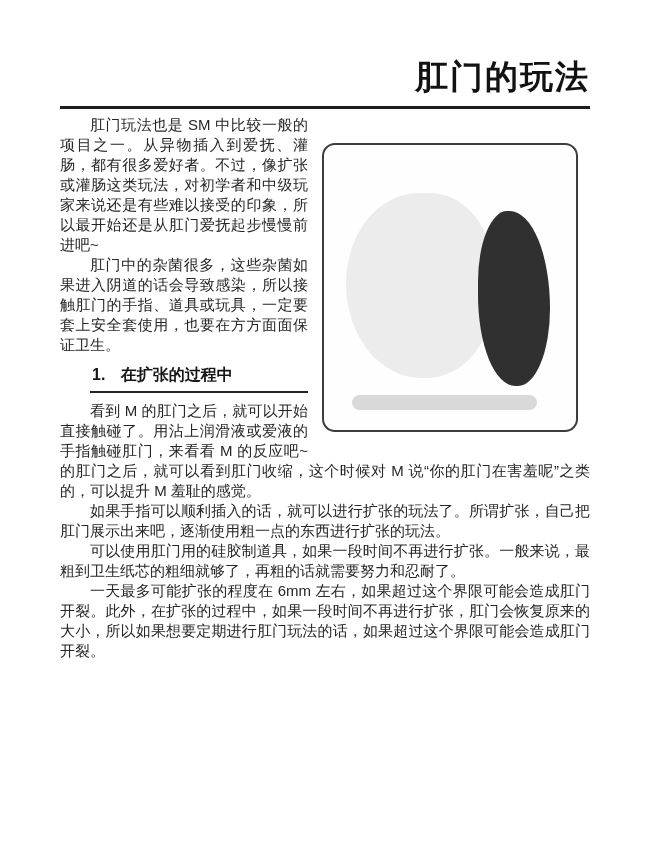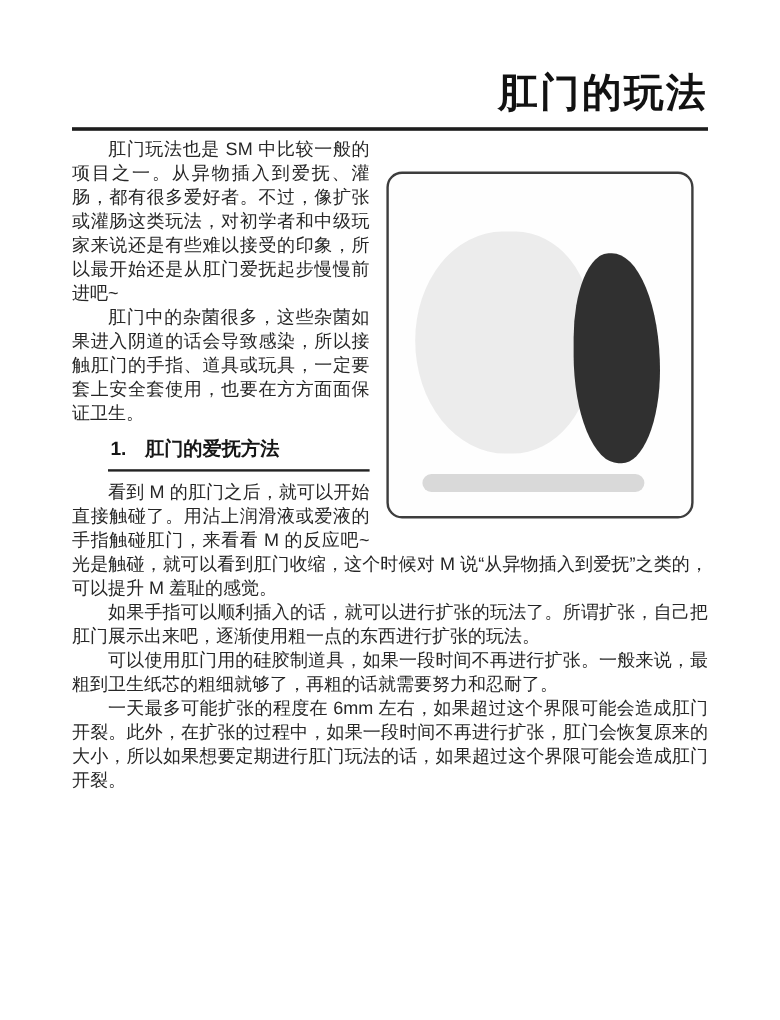--- a/index.html
+++ b/index.html
@@ -109,23 +109,23 @@
       <div class="blob blob-figure"></div>
       <div class="blob blob-dark"></div>
       <div class="blob blob-base"></div>
     </div>
 
     <p class="body-text first">肛门玩法也是 SM 中比较一般的项目之一。从异物插入到爱抚、灌肠，都有很多爱好者。不过，像扩张或灌肠这类玩法，对初学者和中级玩家来说还是有些难以接受的印象，所以最开始还是从肛门爱抚起步慢慢前进吧~</p>
     <p class="body-text">肛门中的杂菌很多，这些杂菌如果进入阴道的话会导致感染，所以接触肛门的手指、道具或玩具，一定要套上安全套使用，也要在方方面面保证卫生。</p>
 
     <h2 class="sec-heading">
       <span class="sec-num">1.</span>
-      <span class="sec-title">肛门的爱抚方法</span>
+      <span class="sec-title">在扩张的过程中</span>
     </h2>
-    <p class="body-text">看到 M 的肛门之后，就可以开始直接触碰了。用沾上润滑液或爱液的手指触碰肛门，来看看 M 的反应吧~ 光是触碰，就可以看到肛门收缩，这个时候对 M 说“从异物插入到爱抚”之类的，可以提升 M 羞耻的感觉。</p>
+    <p class="body-text">看到 M 的肛门之后，就可以开始直接触碰了。用沾上润滑液或爱液的手指触碰肛门，来看看 M 的反应吧~ 的肛门之后，就可以看到肛门收缩，这个时候对 M 说“你的肛门在害羞呢”之类的，可以提升 M 羞耻的感觉。</p>
 
     <p class="body-text">如果手指可以顺利插入的话，就可以进行扩张的玩法了。所谓扩张，自己把肛门展示出来吧，逐渐使用粗一点的东西进行扩张的玩法。</p>
     <p class="body-text">可以使用肛门用的硅胶制道具，如果一段时间不再进行扩张。一般来说，最粗到卫生纸芯的粗细就够了，再粗的话就需要努力和忍耐了。</p>
     <p class="body-text">一天最多可能扩张的程度在 6mm 左右，如果超过这个界限可能会造成肛门开裂。此外，在扩张的过程中，如果一段时间不再进行扩张，肛门会恢复原来的大小，所以如果想要定期进行肛门玩法的话，如果超过这个界限可能会造成肛门开裂。</p>
 
   </div>
 
   <div class="page-number">58</div>
 </div>
 

